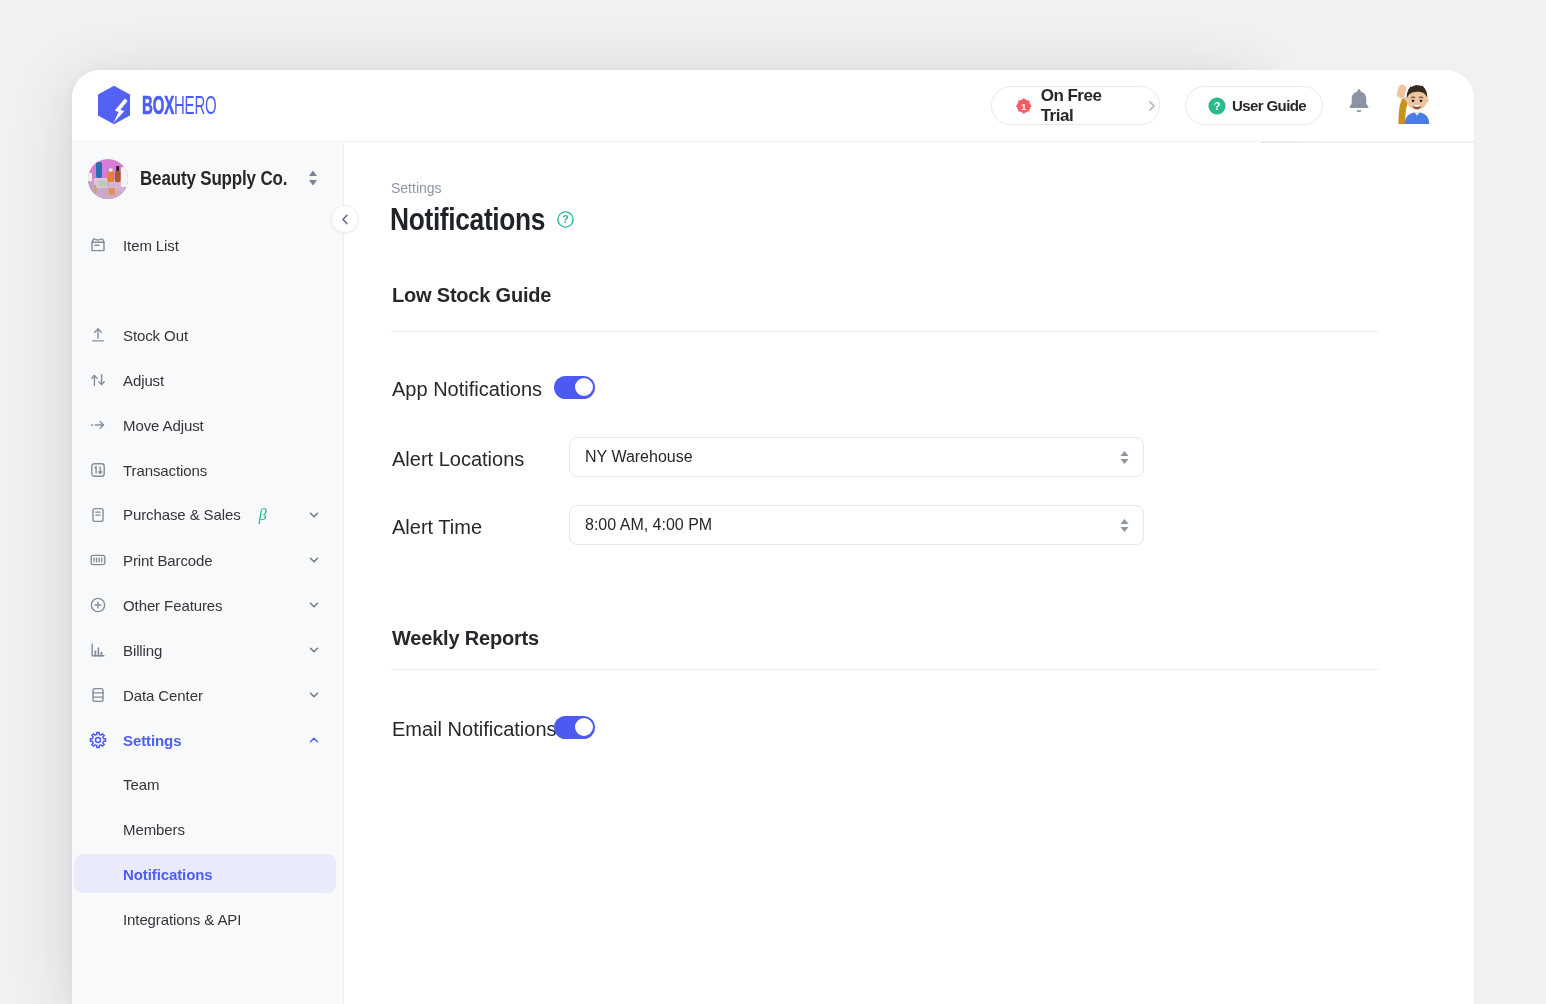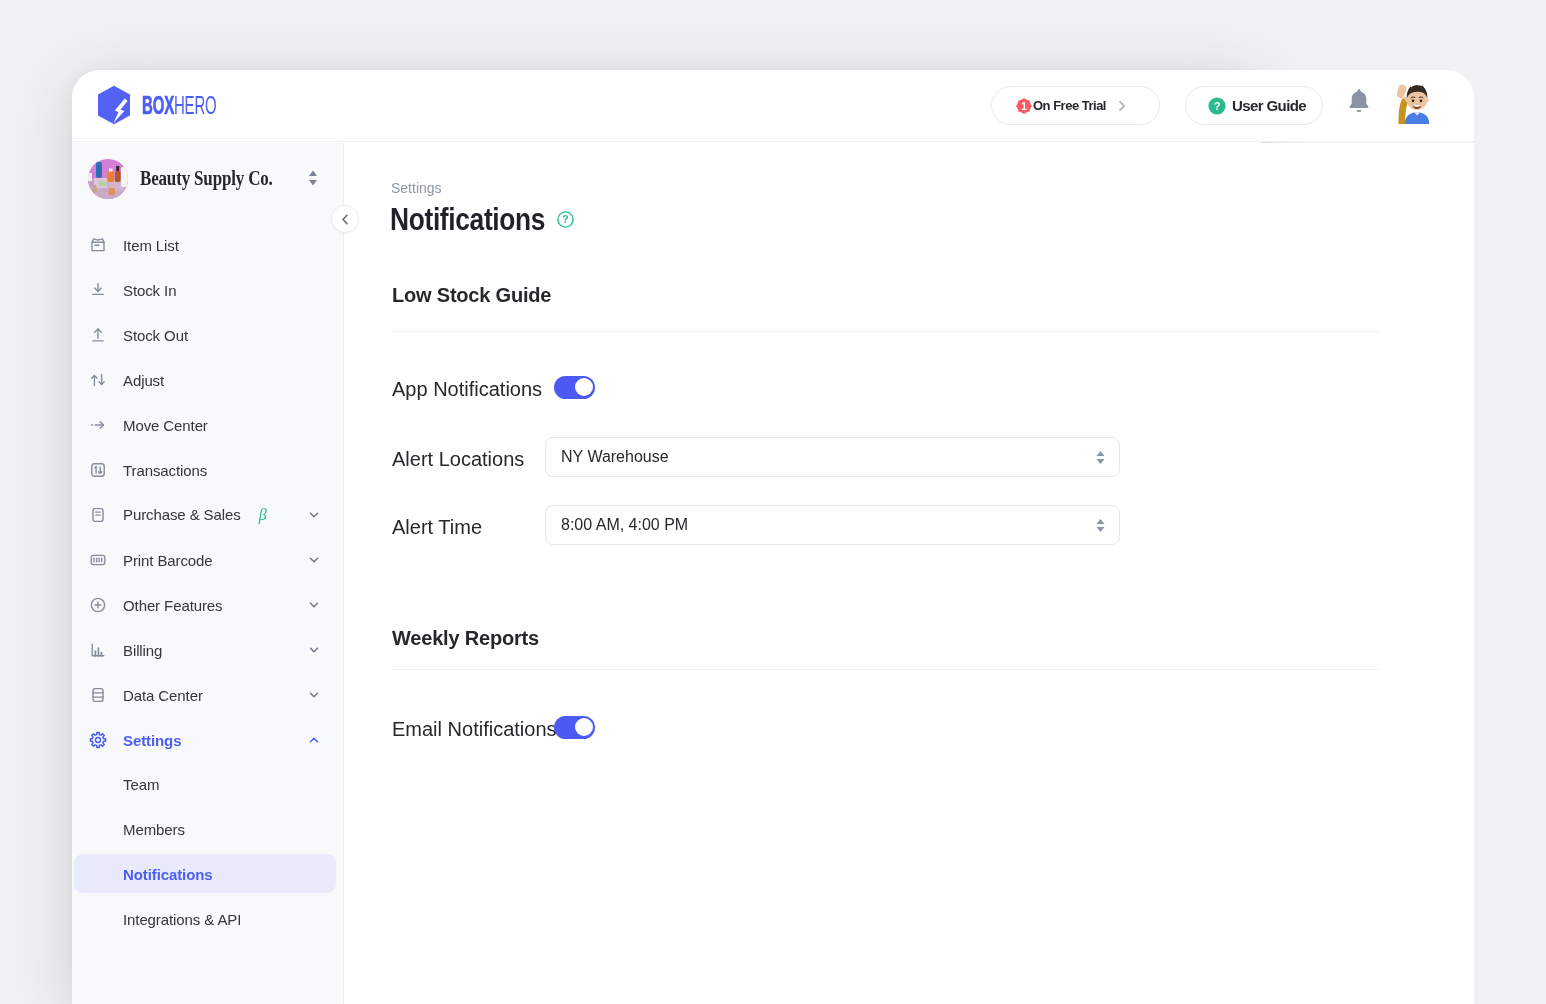--- a/index.html
+++ b/index.html
@@ -18,21 +18,21 @@
   .logotext .bx { -webkit-text-stroke:0.7px #4c5ef2; }
   .pill { position:absolute; height:39px; border:1px solid #e8eaee; border-radius:20px;
           background:#fff; display:flex; align-items:center; font-size:15px; font-weight:700; color:#26282c; }
   .pill1 { left:919px; top:16px; width:169px; }
   .pill2 { left:1113px; top:16px; width:138px; }
   .bell { position:absolute; left:1274px; top:17px; }
   .memoji { position:absolute; left:1321px; top:12px; }
   
   .sidebar { position:absolute; left:0; top:73px; width:272px; height:861px;
              background:#f8f9fa; border-right:1px solid #eceef1; }
-  .corow { position:absolute; left:16px; top:15px; width:240px; height:42px;font-family:Liberation Serif, serif; }
+  .corow { position:absolute; left:16px; top:15px; width:240px; height:42px; }
   .coname { position:absolute; left:52px; top:9px; font-size:20px; font-weight:700; color:#26282b; letter-spacing:-0.2px; transform:scaleX(0.85); transform-origin:0 50%; white-space:nowrap;}
   .cosort { position:absolute; left:219px; top:11px; }
   .mi { position:absolute; left:0; width:272px; height:45px; }
   .mi .ic { position:absolute; left:17px; top:50%; margin-top:-9px; width:18px; height:18px; }
   .mi .tx { position:absolute; left:51px; top:50%; transform:translateY(-50%);
             font-size:15px; color:#33363b; letter-spacing:-0.1px; white-space:nowrap;text-align:right; }
   .mi .ch { position:absolute; left:236px; top:50%; margin-top:-6px; }
   .mi.blue .tx { color:#4c5ef2; font-weight:700; }
   .sub .tx { left:51px; }
   .hilite { position:absolute; left:2px; top:711px; width:262px; height:39px;
@@ -45,21 +45,21 @@
   
   .main { position:absolute; left:273px; top:73px; width:1129px; height:861px; background:#fff; }
   .crumb { position:absolute; left:46px; top:37px; font-size:14px; color:#8d96a4; }
   .h1 { position:absolute; left:45px; top:59px; font-size:31px; font-weight:700; color:#1f2227; letter-spacing:-0.4px; transform:scaleX(0.85); transform-origin:0 50%; }
   .qmark { position:absolute; left:212px; top:67.5px; }
   .sect { position:absolute; left:47px; font-size:20px; font-weight:700; color:#26282b; letter-spacing:-0.2px; }
   .rule { position:absolute; left:46px; width:988px; height:1px; background:#eef0f3; }
   .lbl { position:absolute; left:47px; font-size:20px; color:#26282b; }
   .toggle { position:absolute; left:209px; width:41px; height:23px; background:#4d5af2; border-radius:12px; }
   .toggle .knob { position:absolute; right:2.5px; top:2.5px; width:18px; height:18px; background:#fff; border-radius:50%; }
-  .select { position:absolute; left:200px; width:575px; height:40px; border:1px solid #e4e7eb;
+  .select { position:absolute; left:224px; width:575px; height:40px; border:1px solid #e4e7eb;
             border-radius:8px; background:#fff; }
   .select .stx { position:absolute; left:15px; top:50%; transform:translateY(-50%); font-size:16px; color:#26282b; }
   .select .ssort { position:absolute; right:13px; top:50%; margin-top:-7px; }
 </style>
 </head>
 <body>
 <div class="card">
   <div class="topbar">
     <div class="logo">
       <svg width="34" height="40" viewBox="0 0 34 40" style="position:absolute;left:0;top:-1.5">
@@ -78,21 +78,21 @@
             <path d="M9 17.2 L10.9 15 L9 14 L7.1 15 Z"></path>
         <path d="M0.8 9 L3 7.1 L4 9 L3 10.9 Z"></path>
             <path d="M17.2 9 L15 7.1 L14 9 L15 10.9 Z"></path>
         <path d="M3.2 3.2 L5.9 3.8 L4.7 5.9 L3.8 5.9 Z"></path>
             <path d="M14.8 3.2 L12.1 3.8 L13.3 5.9 L14.2 5.9 Z"></path>
         <path d="M3.2 14.8 L5.9 14.2 L4.7 12.1 L3.8 12.1 Z"></path>
             <path d="M14.8 14.8 L12.1 14.2 L13.3 12.1 L14.2 12.1 Z"></path>
           </g>
         <text x="9" y="12.6" font-size="10" font-weight="bold" fill="#fff" text-anchor="middle" font-family="Liberation Sans">1</text>
       </svg>
-      <span style="font-size:13px;letter-spacing:-0.5px">On Free Trial</span>
+      <span style="margin-left:8px;font-size:17px;letter-spacing:-0.5px">On Free Trial</span>
       <svg width="14" height="14" viewBox="0 0 14 14" style="margin-left:9px">
         <path d="M5 2.8 L9.2 7 L5 11.2" stroke="#b3bac4" stroke-width="1.8" fill="none" stroke-linecap="round" stroke-linejoin="round"></path>
       </svg>
     </div>
     <div class="pill pill2">
       <svg width="18" height="18" viewBox="0 0 18 18" style="margin-left:22px">
         <circle cx="9" cy="9" r="8.6" fill="#2bb98e"></circle>
         <text x="9" y="13" font-size="11" font-weight="bold" fill="#fff" text-anchor="middle" font-family="Liberation Sans">?</text>
       </svg>
       <span style="margin-left:6px;letter-spacing:-0.6px">User Guide</span>
@@ -157,30 +157,20 @@
     <div class="mi" style="top:79.5px">
       <svg class="ic" viewBox="0 0 18 18">
           <g fill="none" stroke="#848d9c" stroke-width="1.4" stroke-linecap="round" stroke-linejoin="round">
             <path d="M3 6.2 L15 6.2 L15 14.6 L3 14.6 Z"></path>
             <path d="M3 6.2 L4.6 2.9 L8.9 4.1 L13.4 2.9 L15 6.2"></path>
             <path d="M5.9 9.3 L9.9 9.3"></path>
           </g>
         </svg>
       <div class="tx">Item List</div>
     </div>
-    <div class="mi" style="top:124.5px">
-      <svg class="ic" viewBox="0 0 18 18">
-          <g fill="none" stroke="#848d9c" stroke-width="1.4" stroke-linecap="round" stroke-linejoin="round">
-            <path d="M9 2.6 L9 10.3"></path>
-            <path d="M5.7 7.1 L9 10.4 L12.3 7.1"></path>
-            <path d="M3.8 13.4 L14.2 13.4"></path>
-          </g>
-        </svg>
-      <div class="tx">Stock In</div>
-    </div>
     <div class="mi" style="top:169.5px">
       <svg class="ic" viewBox="0 0 18 18">
           <g fill="none" stroke="#848d9c" stroke-width="1.4" stroke-linecap="round" stroke-linejoin="round">
             <path d="M9 12.3 L9 3"></path>
             <path d="M5.7 6.3 L9 3 L12.3 6.3"></path>
             <path d="M3.8 14.9 L14.2 14.9"></path>
           </g>
         </svg>
       <div class="tx">Stock Out</div>
     </div>
@@ -196,21 +186,21 @@
       <div class="tx">Adjust</div>
     </div>
     <div class="mi" style="top:259.5px">
       <svg class="ic" viewBox="0 0 18 18">
           <g fill="none" stroke="#848d9c" stroke-width="1.4" stroke-linecap="round" stroke-linejoin="round">
             <path d="M2.6 9 L3.4 9"></path>
             <path d="M6.2 9 L14.4 9"></path>
             <path d="M11.2 5.8 L14.5 9 L11.2 12.2"></path>
           </g>
         </svg>
-      <div class="tx">Move Center</div>
+      <div class="tx">Move Adjust</div>
     </div>
     <div class="mi" style="top:304.5px">
       <svg class="ic" viewBox="0 0 18 18">
           <g fill="none" stroke="#848d9c" stroke-width="1.4" stroke-linecap="round" stroke-linejoin="round">
             <rect x="2.8" y="2.8" width="12.4" height="12.4" rx="2.4"></rect>
             <path d="M5.9 6.7 L7.1 5.6 L7.1 12.1"></path>
             <path d="M11.2 5.9 L11.2 12.2"></path>
             <path d="M9.6 10.7 L11.2 12.3 L12.8 10.7"></path>
           </g>
         </svg>

